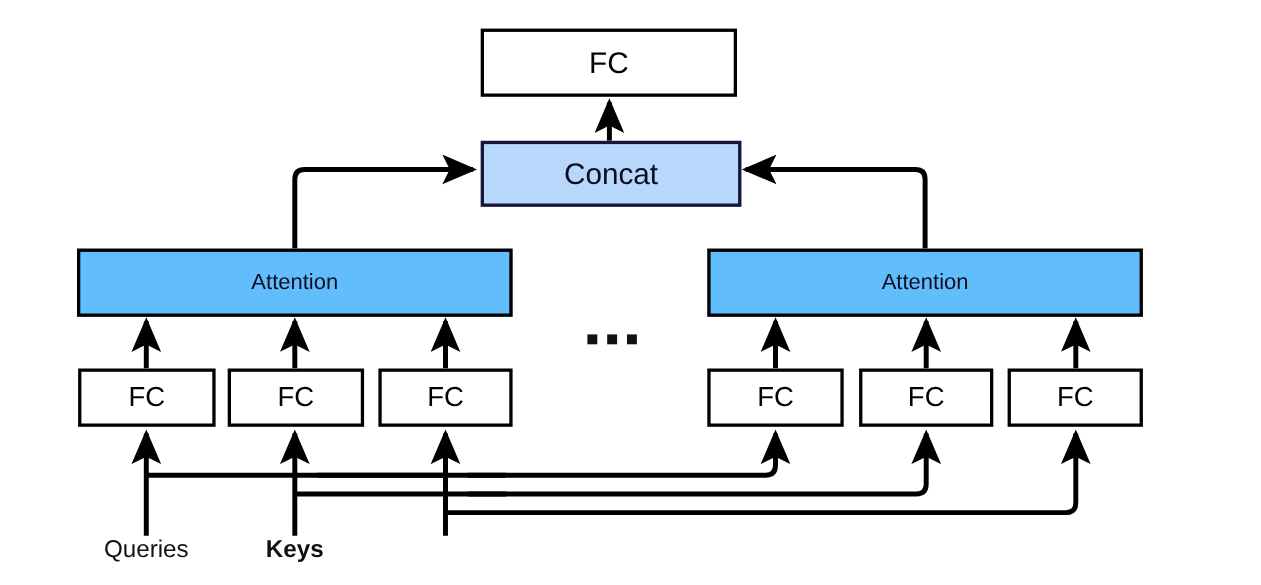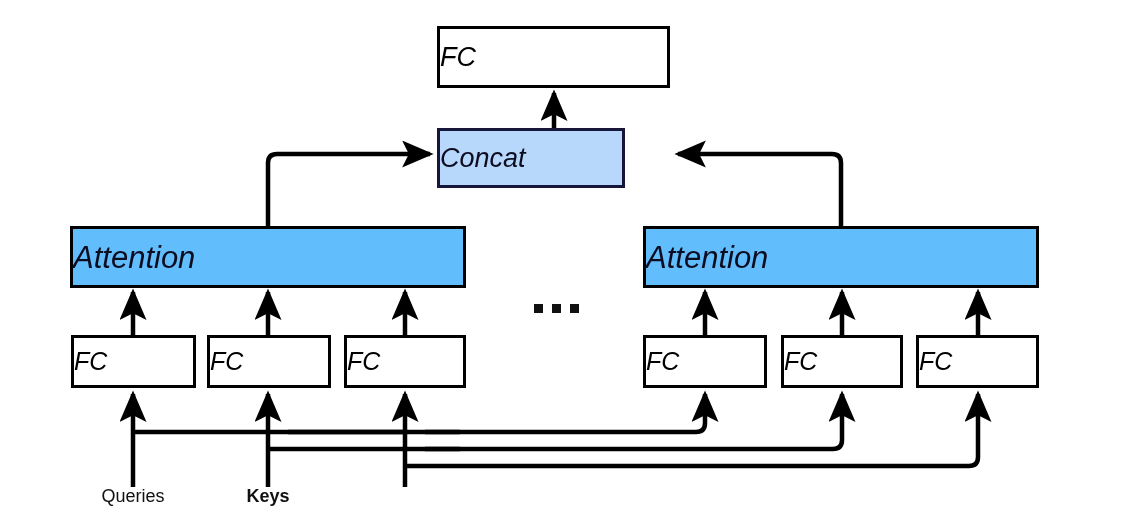--- a/index.html
+++ b/index.html
@@ -24,53 +24,52 @@
     top: 0;
     width: 1146px;
     height: 532px;
     pointer-events: none;
   }
   .node {
     position: absolute;
     box-sizing: border-box;
     display: flex;
     align-items: center;
-    justify-content: flex-start;
+    justify-content: center;
     text-align: center;
     line-height: 1;
     white-space: nowrap;
-    font-style: italic;
   }
   .node-fc {
     background: #ffffff;
     border: 3px solid #000000;
     color: #000000;
     font-size: 27px;
   }
   .node-fc-small {
     background: #ffffff;
     border: 3px solid #000000;
     color: #000000;
     font-size: 25px;
   }
   .node-attention {
     background: #62bdfc;
     border: 3px solid #000000;
     color: #0d0d22;
-    font-size: 31px;
+    font-size: 20px;
   }
   .node-concat {
     background: #b7d8fb;
     border: 3px solid #16163a;
     color: #0d0d22;
     font-size: 27px;
   }
   .io-label {
     position: absolute;
-    font-size: 18px;
+    font-size: 22px;
     color: #111111;
     white-space: nowrap;
     transform: translateX(-50%);
   }
   .ellipsis-dot {
     position: absolute;
     width: 9px;
     height: 9px;
     background: #111111;
   }
@@ -118,21 +117,21 @@
       <line x1="288" y1="432" x2="405" y2="432"></line>
       <line x1="425" y1="432" x2="460" y2="432"></line>
       <line x1="425" y1="449" x2="460" y2="449"></line>
     </g>
   </svg>
 
   <div class="node node-fc" style="left:437px; top:26px; width:233px; height:62px;">
     <span>FC</span>
   </div>
 
-  <div class="node node-concat" style="left:437px; top:128px; width:188px; height:60px;">
+  <div class="node node-concat" style="left:437px; top:128px; width:237px; height:60px;">
     <span>Concat</span>
   </div>
 
   <div class="node node-attention" style="left:70px; top:226px; width:396px; height:62px;">
     <span>Attention</span>
   </div>
 
   <div class="node node-attention" style="left:643px; top:226px; width:396px; height:62px;">
     <span>Attention</span>
   </div>

